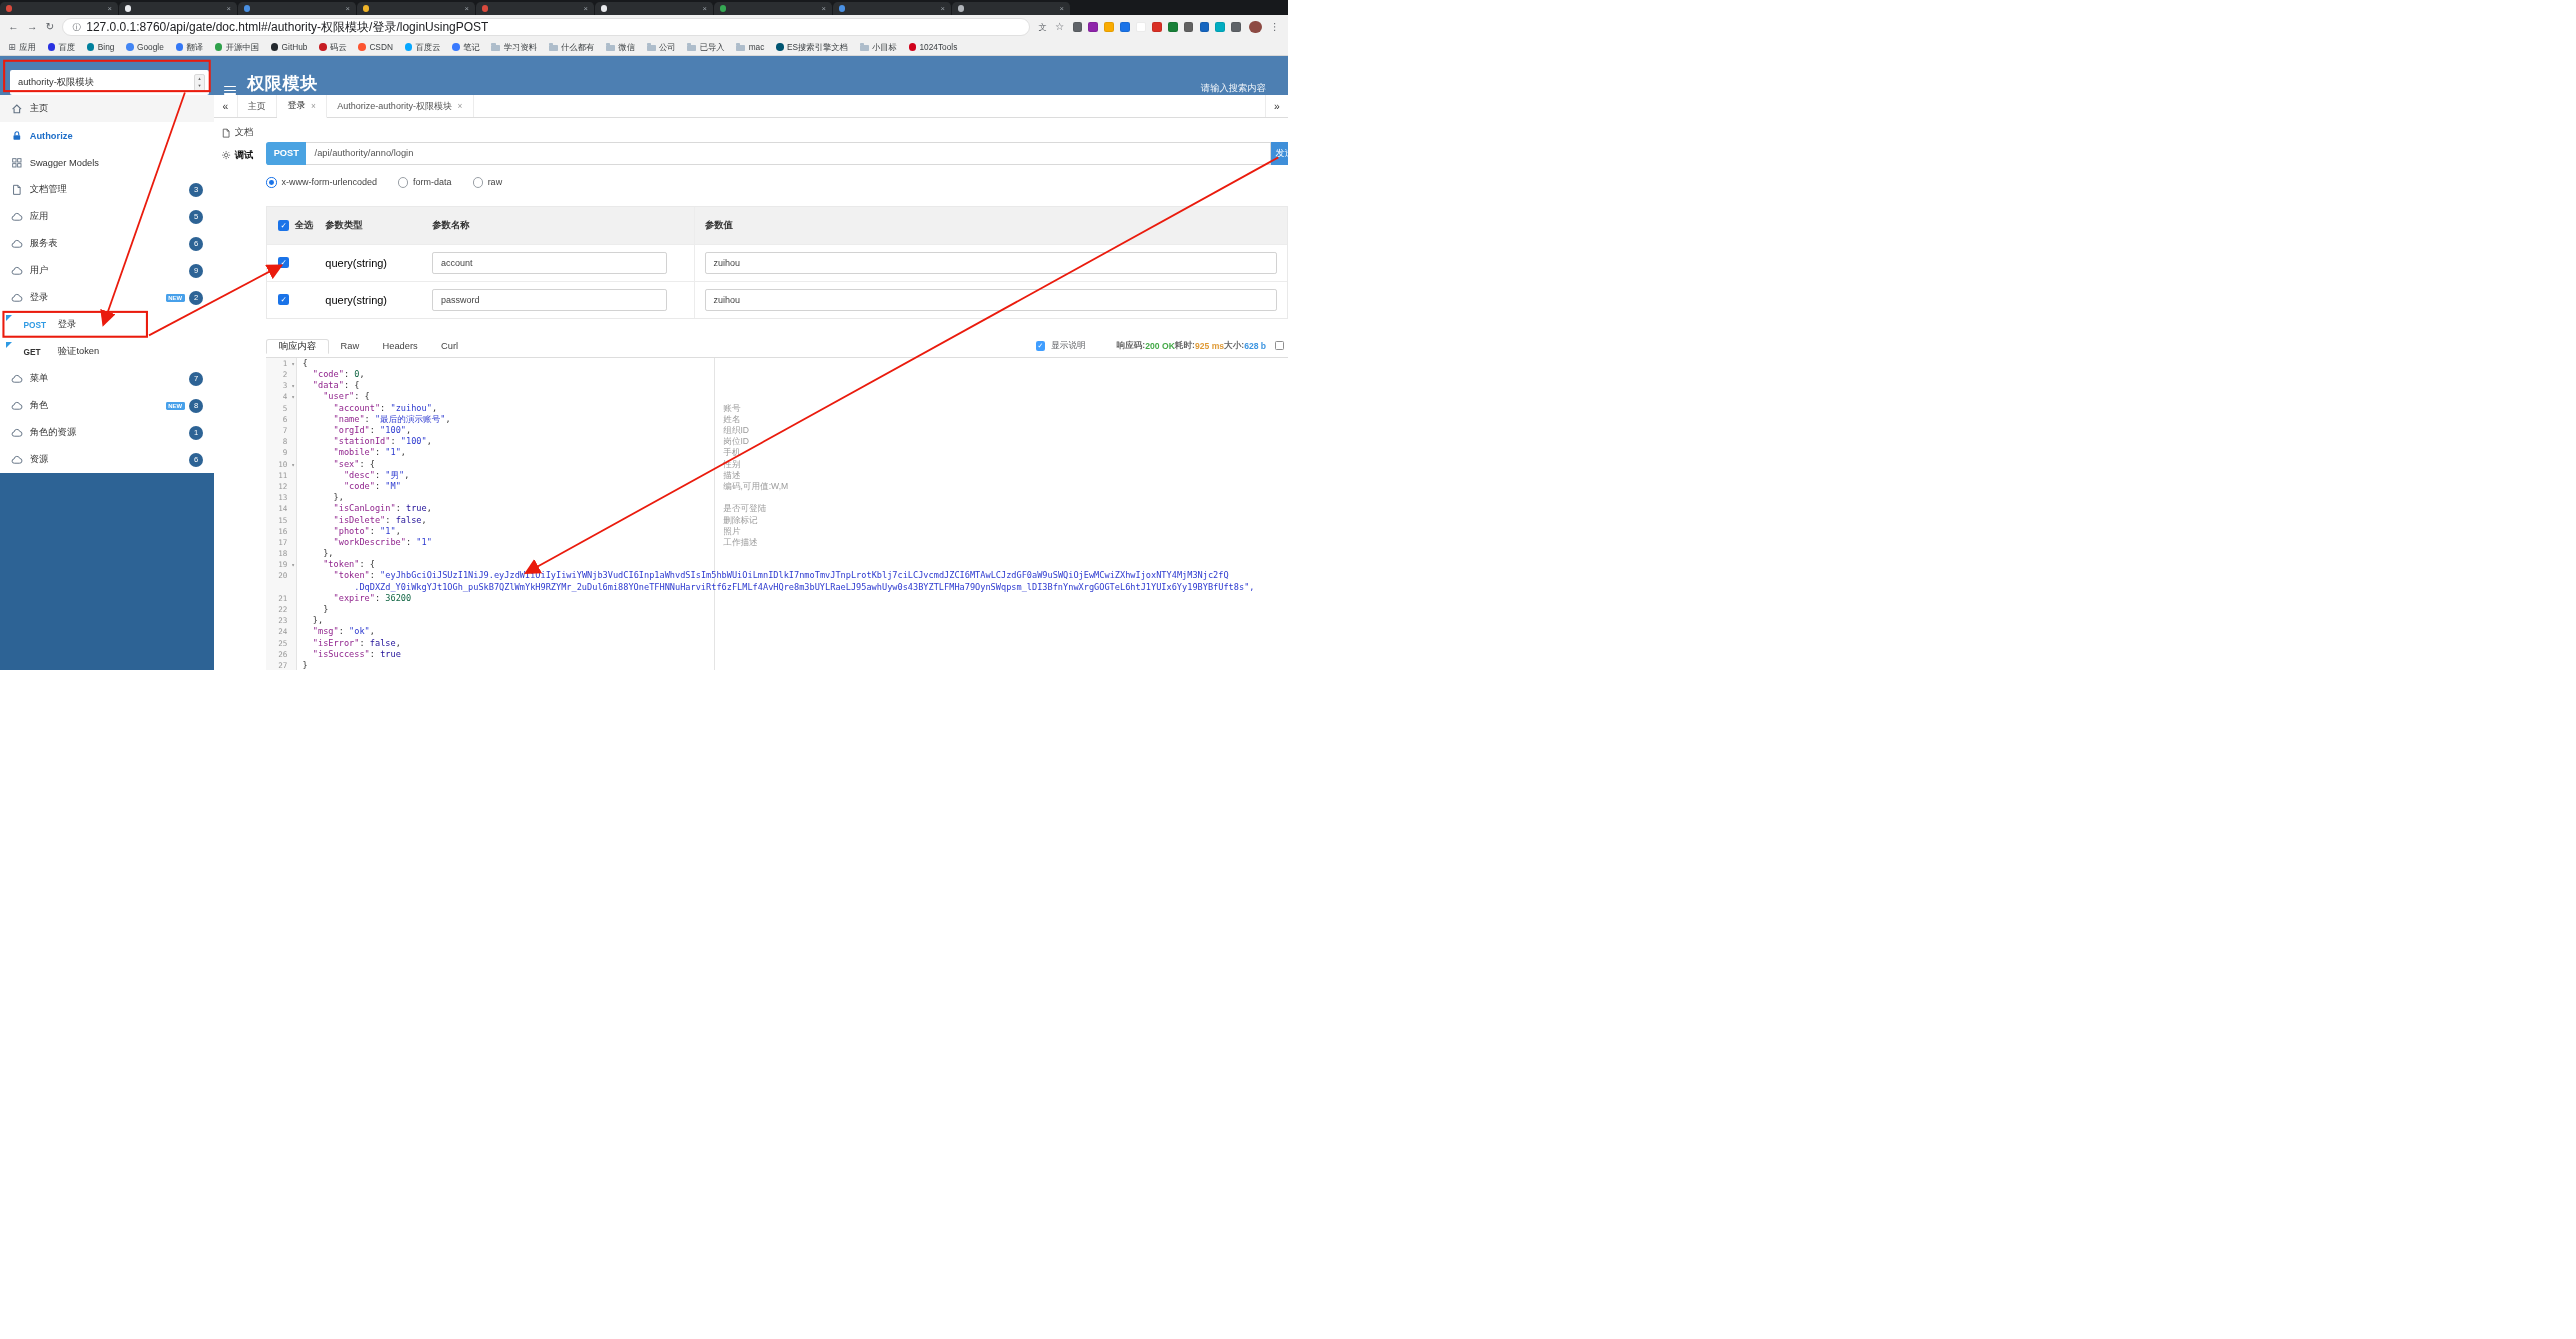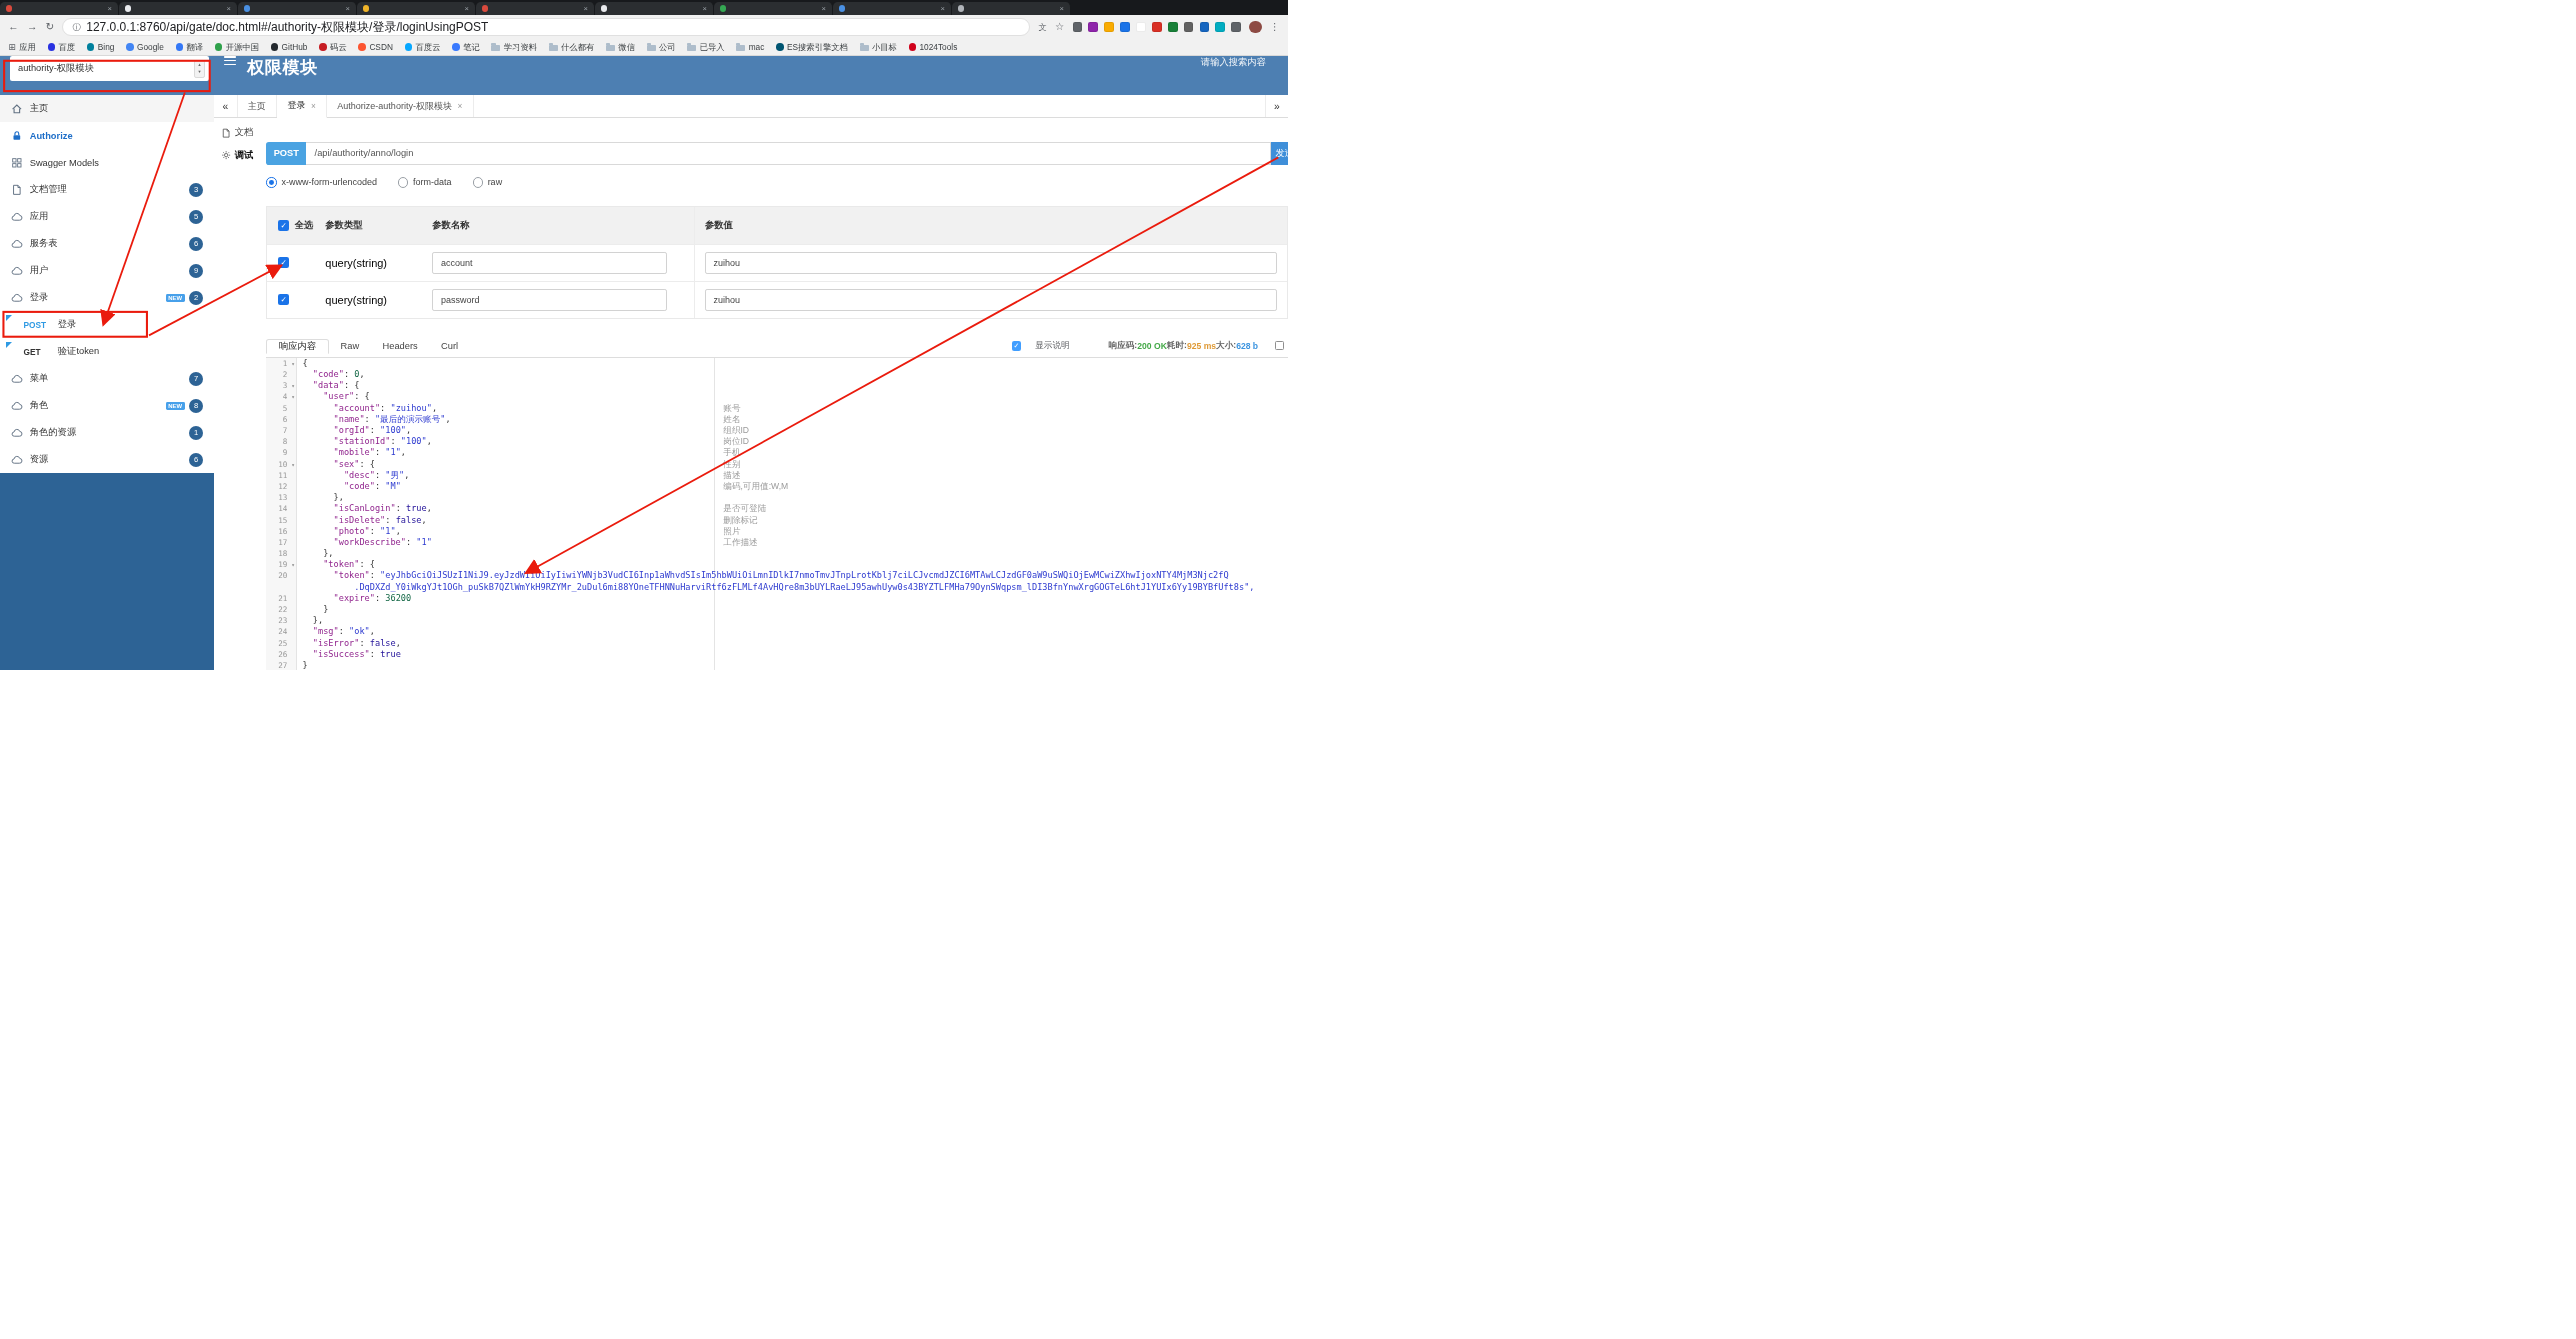--- a/index.html
+++ b/index.html
@@ -22,21 +22,21 @@
   .avatar{width:12.4px;height:12.4px;border-radius:50%;background:#8d4a43;display:inline-block}
   .dots{font-size:9.7px}
   .bookmarks{height:17px;flex:0 0 17px;background:#f1f1f1;border-bottom:0.7px solid #d9d9d9;display:flex;align-items:center;gap:11.7px;padding:0 8.3px;font-size:8.3px;color:#3c4043;overflow:hidden}
   .bm{display:flex;align-items:center;gap:3.4px;white-space:nowrap}
   .bm-dot{width:7.6px;height:7.6px;border-radius:50%;flex:0 0 7.6px}
   .bm-grid{font-size:9px;color:#5f6368}
   .bm-folder{width:9px;height:6.2px;background:#aebdcb;border-radius:0.7px;position:relative;flex:0 0 9px;margin-top:1.4px}
   .bm-folder::before{content:"";position:absolute;top:-2.1px;left:0;width:4.1px;height:2.1px;background:#aebdcb;border-radius:0.7px 0.7px 0 0}
 
   
-  .app-header{height:39px;flex:0 0 39px;background:var(--header-blue,#4d7fb2);display:flex;align-items:flex-start;gap:11px;padding:0 9.7px}
+  .app-header{height:39px;flex:0 0 39px;background:var(--header-blue,#4d7fb2);display:flex;align-items:flex-end;gap:11px;padding:0 9.7px}
   .module-select{width:199px;height:25px;background:#fff;border-radius:2.1px;display:flex;align-items:center;justify-content:space-between;padding:0 3.4px 0 8.3px;font-size:9.3px;color:#333}
   .stepper{display:flex;flex-direction:column;align-items:center;justify-content:center;width:11.7px;height:18px;background:#f2f2f2;border:0.7px solid #d9d9d9;border-radius:2.1px;color:#666;font-size:4.1px;line-height:1.5}
   .hamburger{display:flex;flex-direction:column;gap:2.1px;margin-left:4.1px}
   .hamburger i{display:block;width:12.4px;height:1.7px;background:#fff;border-radius:0.7px}
   .app-title{color:#fff;font-size:17px;font-weight:bold;letter-spacing:0.7px}
   .header-search{margin-left:auto;color:#fff;opacity:.95;font-size:9.3px;padding-right:12.4px}
 
   
   .body-row{flex:1;display:flex;min-height:0}
   .sidebar{width:214px;flex:0 0 214px;display:flex;flex-direction:column;background:#fff}
@@ -98,21 +98,21 @@
   .cb.small{width:9.7px;height:9.7px;font-size:7px;background:var(--accent-blue,#409eff)}
   .cell-input{height:22px;border:0.7px solid #d2d2d2;border-radius:2.1px;background:#fff;display:flex;align-items:center;padding:0 7.6px;font-size:9px;color:#444}
   .name-input{width:235px}
   .value-input{width:calc(100% - 9.7px)}
 
   .resp{flex:1;min-height:0;display:flex;flex-direction:column;margin-top:16px}
   .resp-tabs{flex:0 0 23px;display:flex;align-items:stretch;border-bottom:0.7px solid #ddd;padding-right:4.1px}
   .tablist{display:flex;align-items:center}
   .resp-tab{display:flex;align-items:center;padding:0 11.7px;font-size:9.3px;color:#444}
   .resp-tab.active{border:0.7px solid #ddd;border-bottom:0.7px solid #fff;margin-bottom:-0.7px;background:#fff;border-radius:2.8px 2.8px 0 0;color:#222}
-  .resp-meta{margin-left:auto;display:flex;align-items:center;gap:14px;font-size:8.6px;color:#606266}
+  .resp-meta{margin-left:auto;display:flex;align-items:center;gap:6px;font-size:8.6px;color:#606266}
   .meta-group{display:flex;align-items:center;margin-left:25px}
   .meta-lab.b{font-weight:bold;color:#666}
   .v-green{color:var(--status-green,#44a948);font-weight:bold}
   .v-orange{color:var(--time-orange,#df9a36);font-weight:bold}
   .v-blue{color:var(--size-blue,#3d95e0);font-weight:bold}
   .expand-ic{width:9px;height:9px;border:1px solid #8f8f8f;border-radius:1.4px;margin-left:2.8px}
 
   .code-wrap{flex:1;min-height:0;position:relative;overflow:hidden;font-family:"DejaVu Sans Mono","Liberation Mono",monospace;font-size:8.6px;background:#fff}
   .code-wrap::before{content:"";position:absolute;left:0;top:0;bottom:0;width:30px;background:#f7f7f7;border-right:0.7px solid #e4e4e4}
   .desc-divider{position:absolute;left:448px;top:0;bottom:0;width:0.7px;background:#e4e4e4}

